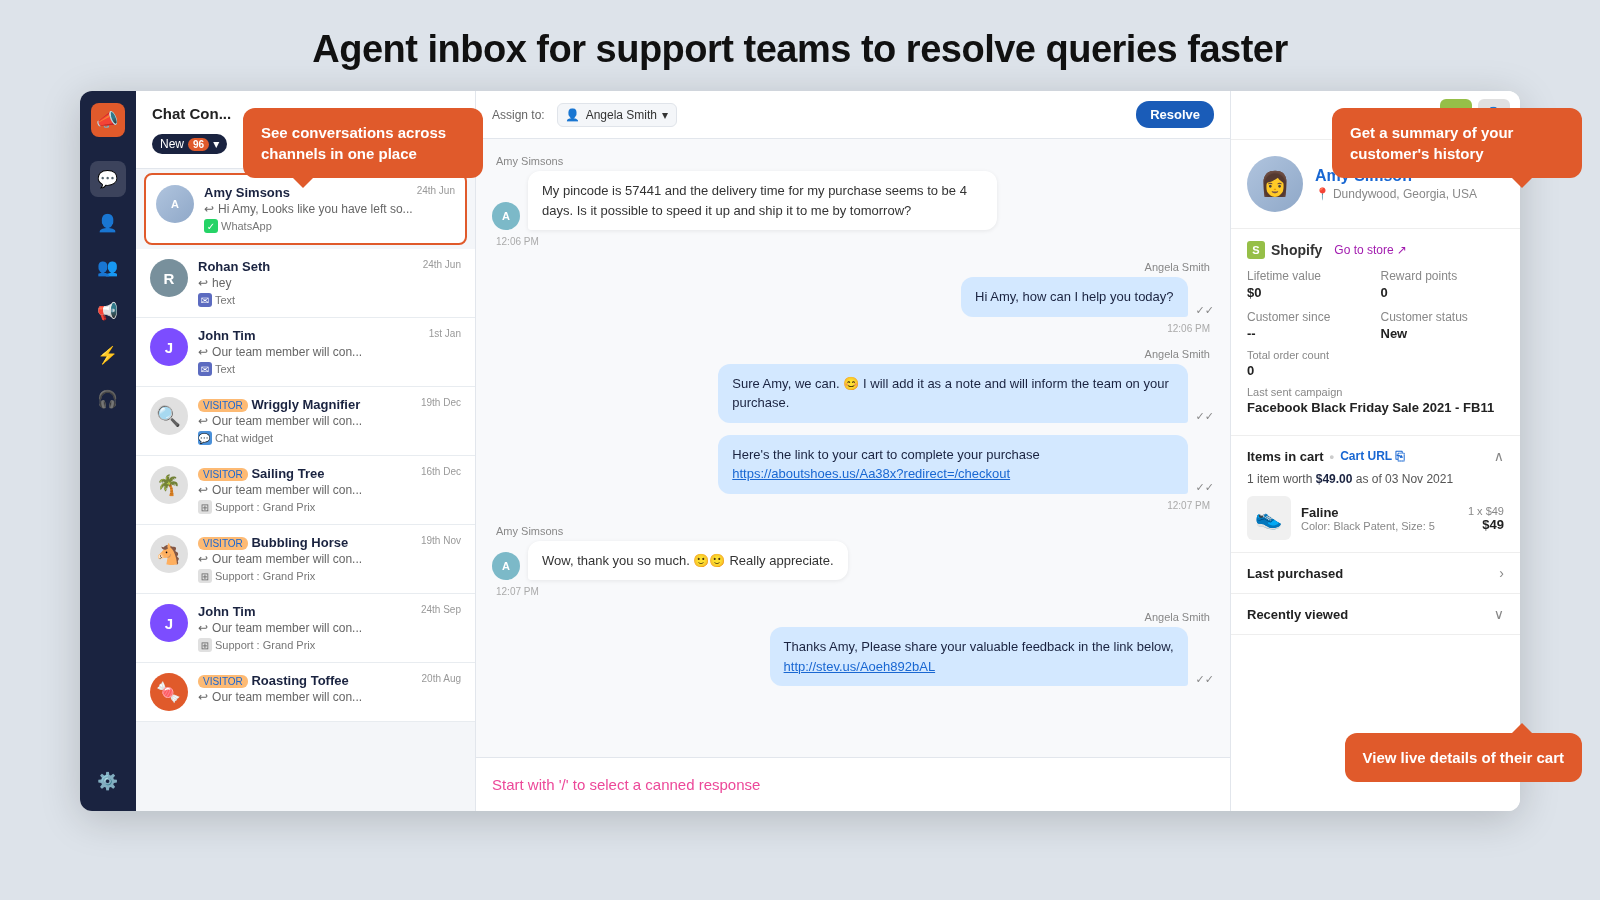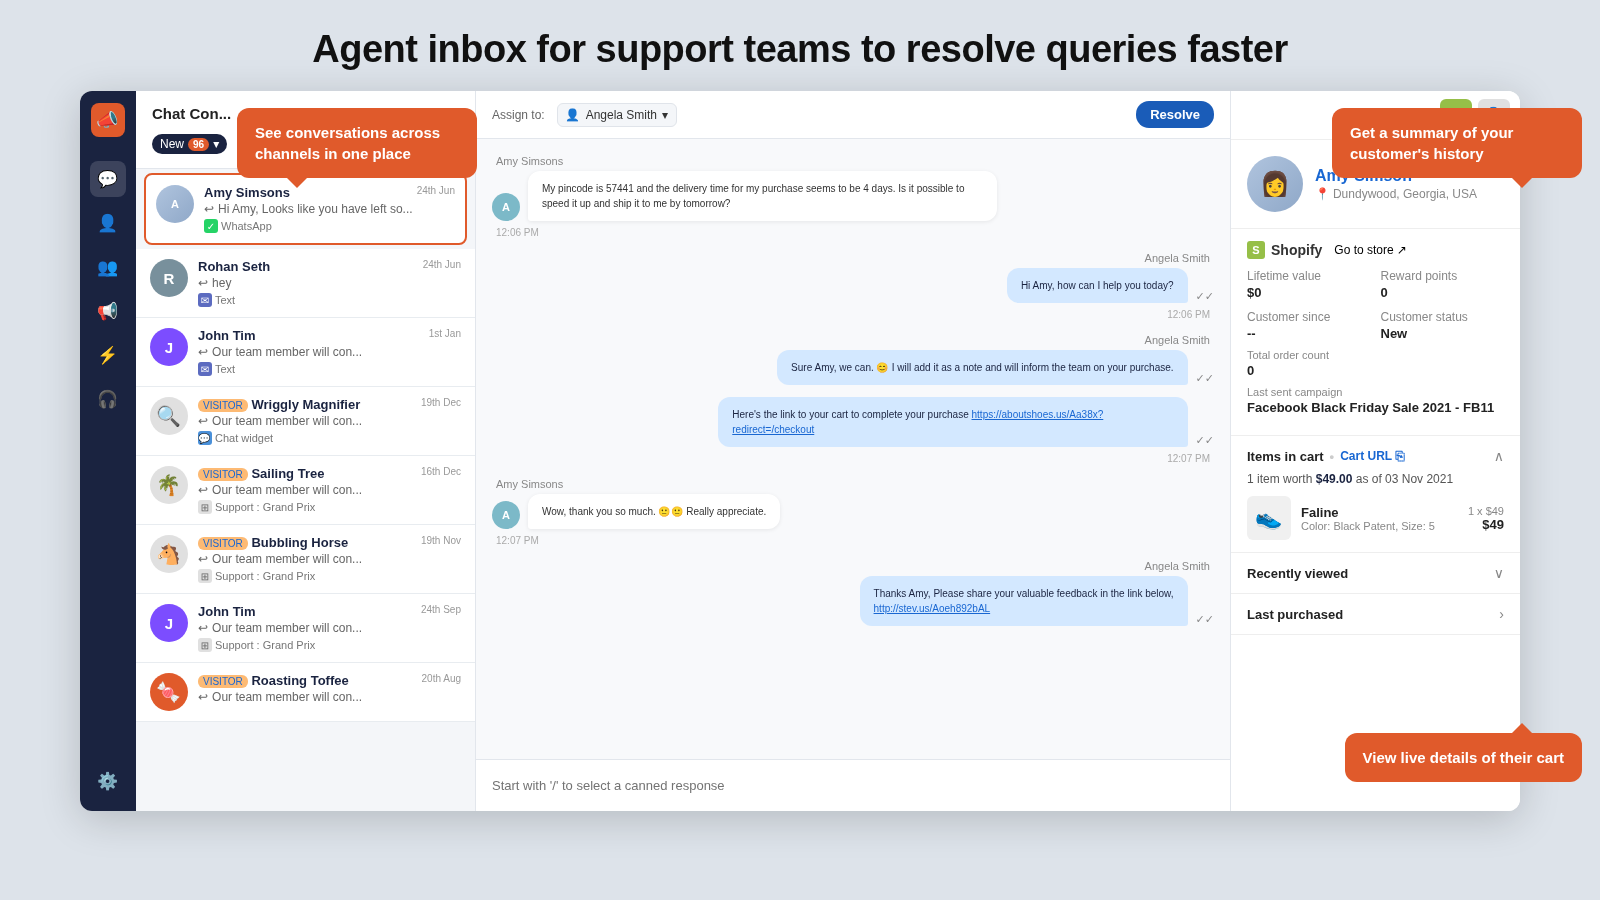--- a/index.html
+++ b/index.html
@@ -341,21 +341,21 @@
       justify-content: center;
       font-size: 11px;
       color: #fff;
       font-weight: 600;
     }
 
     .message-bubble {
       max-width: 65%;
       padding: 10px 14px;
       border-radius: 12px;
-      font-size: 10px;
+      font-size: 13px;
       line-height: 1.5;
     }
 
     .message-bubble.incoming {
       background: #fff;
       color: #333;
       border-bottom-left-radius: 3px;
       box-shadow: 0 1px 4px rgba(0,0,0,0.08);
     }
 
@@ -379,22 +379,22 @@
     .check-marks { color: #888; font-size: 11px; }
 
     
     .chat-input-area {
       padding: 10px 16px;
       background: #fff;
       border-top: 1px solid #e2e6ec;
     }
 
     .chat-input-placeholder {
-      font-size: 13px;
-      color: #737373;
+      font-size: 15px;
+      color: #ec4899;
       padding: 8px 0;
     }
 
     
     .customer-panel {
       width: 290px;
       background: #fff;
       border-left: 1px solid #e2e6ec;
       display: flex;
       flex-direction: column;
@@ -472,21 +472,21 @@
     }
 
     .shopify-name {
       font-size: 14px;
       font-weight: 600;
       color: #333;
     }
 
     .shopify-link {
       font-size: 12px;
-      color: #000000;
+      color: #a21caf;
       cursor: pointer;
       display: flex;
       align-items: center;
       gap: 3px;
       margin-left: 6px;
     }
 
     .stats-grid {
       display: grid;
       grid-template-columns: 1fr 1fr;
@@ -1006,34 +1006,34 @@
           <div class="cart-item-sub">Color: Black Patent, Size: 5</div>
         </div>
         <div>
           <div class="cart-item-qty">1 x $49</div>
           <div class="cart-item-price">$49</div>
         </div>
       </div>
     </div>
 
     <div class="collapsible-section">
+      <span class="collapsible-title">Last purchased</span>
+      <span class="chevron">›</span>
+    </div>
+
+    <div class="collapsible-section">
       <span class="collapsible-title">Recently viewed</span>
       <span class="chevron">∨</span>
     </div>
 
-    <div class="collapsible-section">
-      <span class="collapsible-title">Last purchased</span>
-      <span class="chevron">›</span>
-    </div>
-
   </div>
 
 </div>
 
-<div class="callout top-left" style="position:absolute; top:108px; left:237px;">
+<div class="callout top-left" style="position:absolute; top:108px; left:243px;">
   <span>See conversations across channels in one place</span>
 </div>
 
 <div class="callout top-right" style="position:absolute; top:108px; right:18px; max-width:250px;">
   <span>Get a summary of your customer's history</span>
 </div>
 
 <div class="callout bottom-right" style="position:absolute; bottom:118px; right:18px; max-width:240px;">
   <span>View live details of their cart</span>
 </div>

